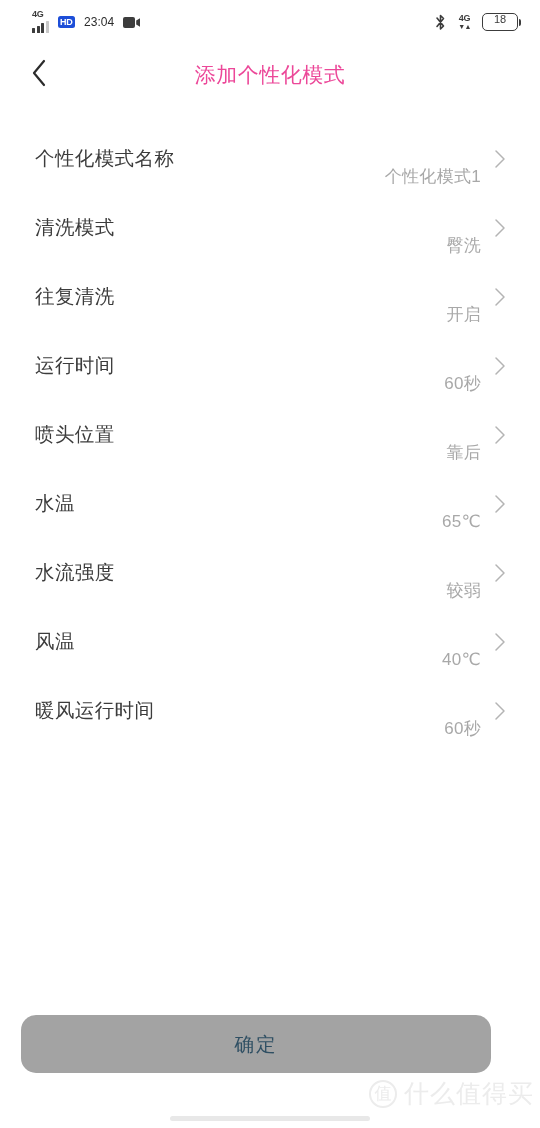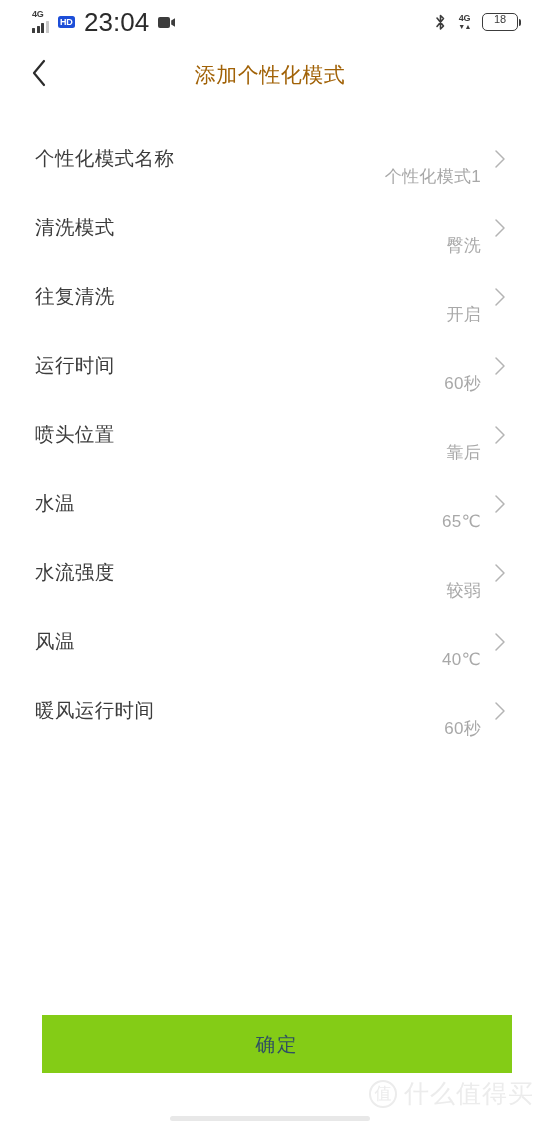--- a/index.html
+++ b/index.html
@@ -67,21 +67,21 @@
     color: #ffffff;
     background: #1d4ed8;
     border-radius: 2.5px;
     padding: 1.5px 2.5px;
     line-height: 9px;
     letter-spacing: -0.2px;
     text-align: right;
   }
 
   .clock {
-    font-size: 26px;
+    font-size: 12px;
     color: #2b2b2b;
     letter-spacing: 0px;
     line-height: 19px;
   }
 
   .cam-icon { display: flex; align-items: center; }
 
   .bt-icon { display: flex; align-items: center; }
 
   .net-wrap {
@@ -147,21 +147,21 @@
     transform: translateY(-50%);
     width: 50px;
     height: 50px;
     display: flex;
     align-items: center;
     justify-content: center;
     cursor: pointer;
   }
   #page-title {
     font-size: 21px;
-    color: #a16207;
+    color: #ec4899;
     letter-spacing: 0.5px;
   }
 
   
   #settings-list {
     margin-top: 18px;
     padding: 0 34px 0 35px;
   }
   .list-item {
     height: 69px;
@@ -189,27 +189,27 @@
   }
   .chevron {
     display: flex;
     align-items: center;
     width: 12px;
   }
 
   
   #confirm-button {
     position: absolute;
-    left: 42px;
+    left: 21px;
     top: 1015px;
     width: 470px;
     height: 58px;
-    background: #84cc16;
+    background: #a3a3a3;
     border: none;
-    border-radius: 0;
+    border-radius: 15px;
     display: flex;
     align-items: center;
     justify-content: center;
     cursor: pointer;
   }
   #confirm-label {
     font-size: 19.5px;
     color: #2f4f63;
     letter-spacing: 2px;
     font-family: "Liberation Sans", "DejaVu Sans", sans-serif;

